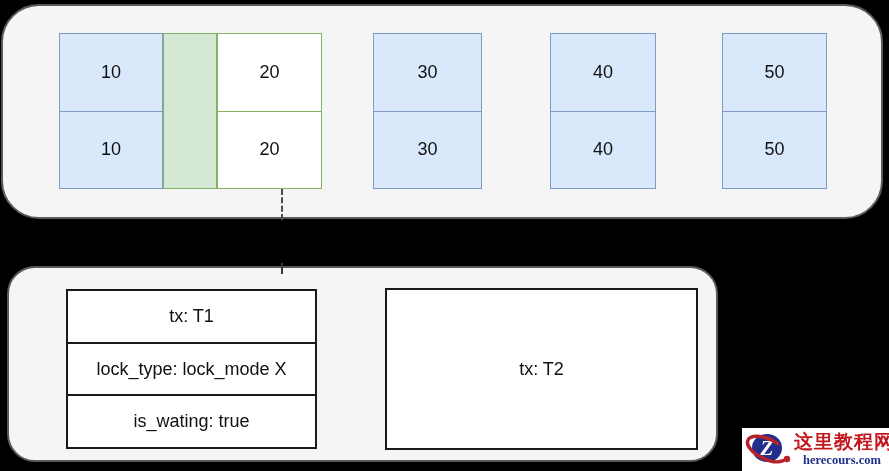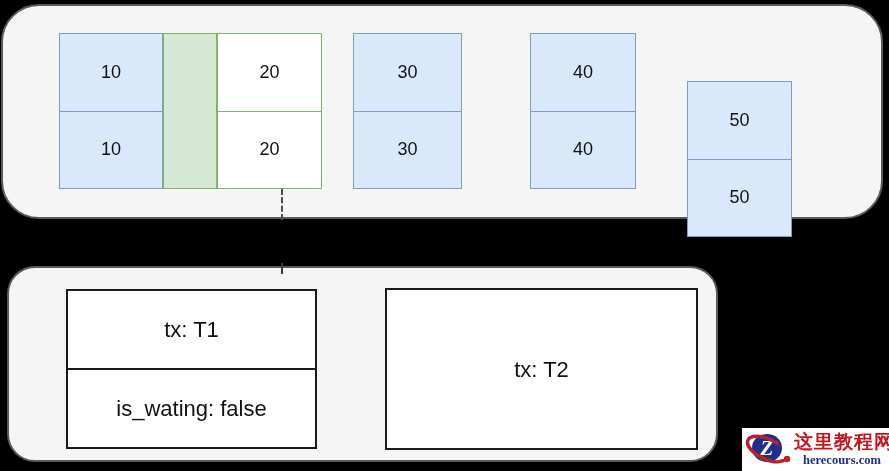--- a/index.html
+++ b/index.html
@@ -100,21 +100,21 @@
     z-index: 4;
   }
   .lock-table.t1 { left: 66px;  top: 289px; width: 251px; height: 160px; }
   .lock-table.t2 { left: 385px; top: 288px; width: 313px; height: 162px; }
   .lock-row {
     flex: 1;
     display: flex;
     align-items: center;
     justify-content: center;
     text-align: center;
-    font-size: 22px;
+    font-size: 18px;
     line-height: 25px;
     color: #111111;
     padding: 0 4px;
     box-sizing: border-box;
   }
   .lock-row + .lock-row { border-top: 2px solid #1a1a1a; }
   .lock-row .wrap {
     display: inline-block;
     max-width: 292px;
   }
@@ -165,43 +165,44 @@
     <div class="cell">10</div>
   </div>
 
   <div class="gap-strip"></div>
 
   <div class="record-group green" style="left:217px; width:105px;">
     <div class="cell">20</div>
     <div class="cell">20</div>
   </div>
 
-  <div class="record-group blue" style="left:353px; width:109px;">
+  <div class="record-group blue" style="left:373px; width:109px;">
     <div class="cell">30</div>
     <div class="cell">30</div>
   </div>
 
-  <div class="record-group blue" style="left:530px; width:106px;">
+  <div class="record-group blue" style="left:550px; width:106px;">
     <div class="cell">40</div>
     <div class="cell">40</div>
   </div>
 
-  <div class="record-group blue" style="left:687px; width:105px;margin-top:48px;">
+  <div class="record-group blue" style="left:722px; width:105px;">
     <div class="cell">50</div>
     <div class="cell">50</div>
   </div>
 
   <div class="connector"></div>
   <div class="connector-frag"></div>
 
   <div class="bottom-panel"></div>
 
   <div class="lock-table t1">
     <div class="lock-row">tx: T1</div>
-    <div class="lock-row">is_wating: false</div>
+    <div class="lock-row">lock_type: lock_mode X</div>
+    <div class="lock-row">is_wating: true</div>
   </div>
 
   <div class="lock-table t2">
     <div class="lock-row">tx: T2</div>
   </div>
 
   <div class="watermark">
     <svg class="wm-logo" width="50" height="42" viewBox="0 0 50 42">
       <ellipse cx="24" cy="19" rx="15" ry="14" fill="#232e8c"></ellipse>
       <text x="24" y="26" text-anchor="middle" font-size="21" font-weight="bold" font-style="italic" fill="#ffffff" font-family="Liberation Serif, serif">Z</text>

